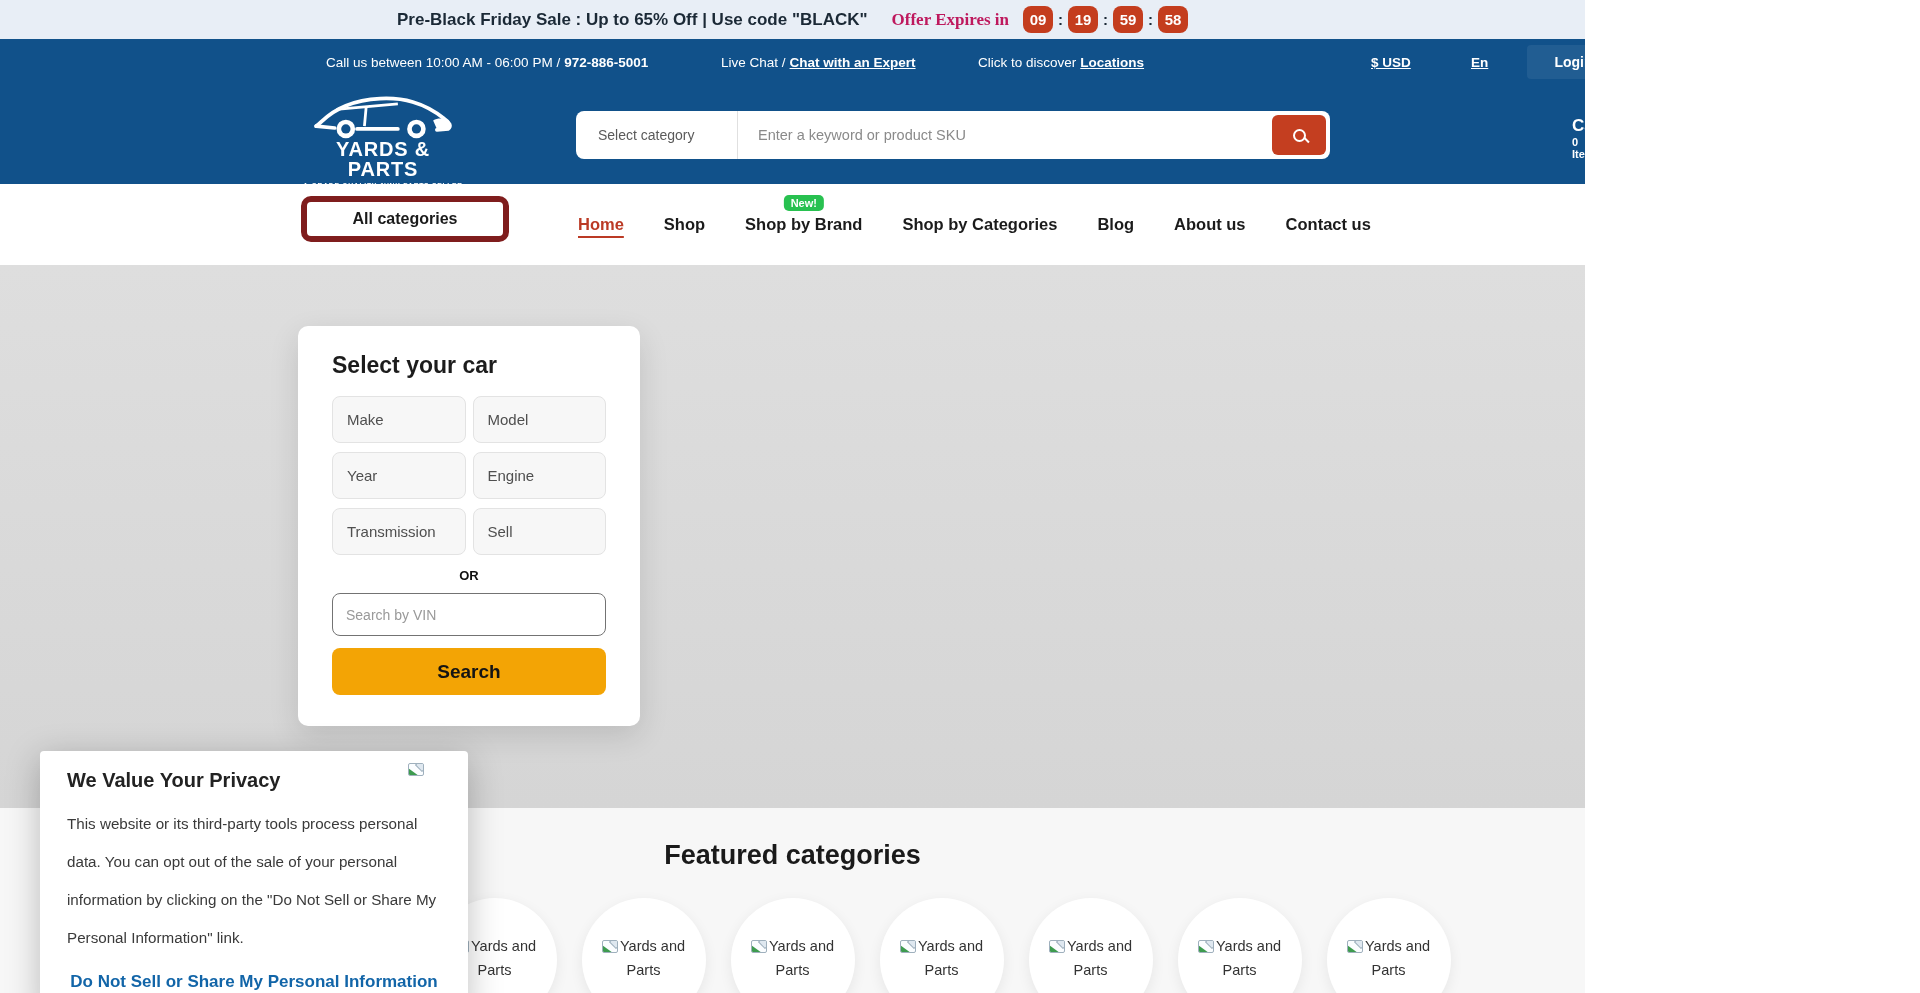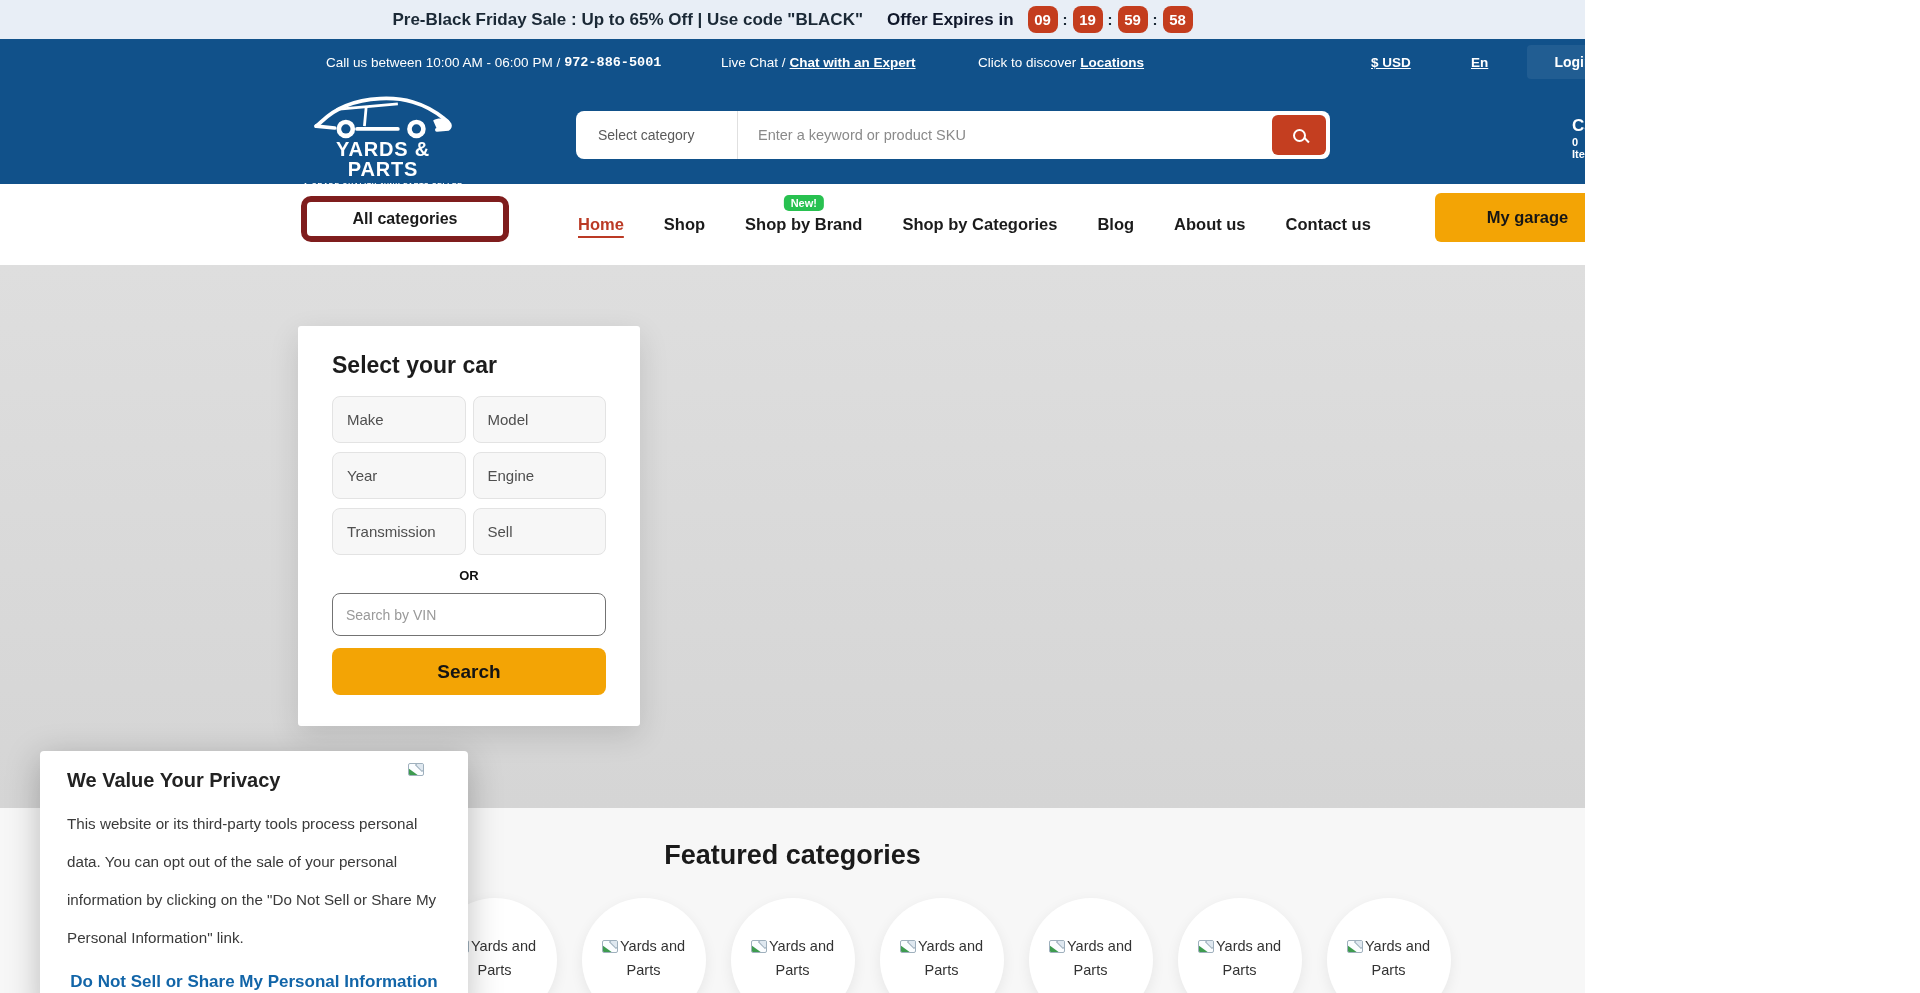--- a/index.html
+++ b/index.html
@@ -2,35 +2,35 @@
 <html><head>
 <meta charset="utf-8">
 <style>
   * { margin:0; padding:0; box-sizing:border-box; }
   body { font-family:"Liberation Sans", sans-serif; background:#fff; }
   #page { position:relative; width:1585px; height:993px; overflow:hidden; background:#fff; }
 
   
   .banner { height:39px; background:#e8eef6; display:flex; align-items:center; justify-content:center; gap:14px; }
   .banner .sale { font-size:17px; font-weight:700; color:#1b2936; }
-  .banner .expires { font-size:17px; font-weight:700; color:#0f172a; margin-left:10px; }
+  .banner .expires { font-size:17px; font-weight:700; color:#be185d; margin-left:10px;font-family:Liberation Serif, serif; }
   .countdown { display:flex; align-items:center; gap:5px; }
   .cd-box { min-width:30px; height:27px; background:#c43d1e; color:#fff; border-radius:8px;
             font-size:15px; font-weight:700; display:flex; align-items:center; justify-content:center; padding:0 5px; }
   .cd-sep { color:#1b2936; font-weight:700; font-size:15px; }
 
   
   .topbar { position:relative; height:46px; background:#11518a; color:#fff; font-size:13.5px; }
   .topbar .item { position:absolute; top:0; height:46px; display:flex; align-items:center; gap:4px; white-space:nowrap; }
   .tb-call { left:326px; }
   .tb-chat { left:721px; }
   .tb-loc  { left:978px; }
   .tb-cur  { left:1371px; }
   .tb-lang { left:1471px; }
-  .bold { font-weight:700;font-family:Liberation Mono, monospace; }
+  .bold { font-weight:700; }
   .ulink { font-weight:700; text-decoration:underline; cursor:pointer; }
   .login-btn { position:absolute; left:1527px; top:6px; width:93px; height:34px; border-radius:4px;
                background:rgba(255,255,255,0.07); color:#fff; font-weight:700; font-size:14px;
                display:flex; align-items:center; justify-content:center; cursor:pointer; border:none; }
 
   
   .masthead { position:relative; height:99px; background:#11518a; }
   .logo { position:absolute; left:299px; top:4px; width:168px; text-align:center; color:#fff; }
   .logo svg { display:block; margin:0 auto; }
   .logo-title { font-size:20px; font-weight:800; letter-spacing:0.8px; line-height:1; margin-top:-2px; }
@@ -59,21 +59,21 @@
   .nav-links { position:absolute; left:578px; top:0; height:81px; display:flex; align-items:center; gap:40px; }
   .nav-link { position:relative; font-size:16.5px; font-weight:700; color:#1b1b1b; text-decoration:none; cursor:pointer; white-space:nowrap; }
   .nav-link.active { color:#bb3a25; text-decoration:underline; text-underline-offset:6px; text-decoration-thickness:2px; }
   .new-badge { position:absolute; top:-20px; left:50%; transform:translateX(-50%); background:#28c150; color:#fff;
                font-size:11px; font-weight:700; padding:2px 7px; border-radius:5px; }
   .garage-btn { position:absolute; left:1435px; top:9px; width:185px; height:49px; background:#f3a405; border:none;
                 border-radius:6px; font-size:16.5px; font-weight:700; color:#161616; cursor:pointer; font-family:"Liberation Sans",sans-serif; }
 
   
   .hero { position:relative; height:543px; background:linear-gradient(180deg,#dedede 0%,#d5d5d5 100%); }
-  .car-card { position:absolute; left:298px; top:61px; width:342px; height:400px; background:#fff; border-radius:3px;
+  .car-card { position:absolute; left:298px; top:61px; width:342px; height:400px; background:#fff; border-radius:10px;
               box-shadow:0 10px 30px rgba(0,0,0,0.12); padding:26px 34px 0; }
   .car-card h2 { font-size:23px; font-weight:800; color:#1c1c1c; margin-bottom:17px; }
   .sel-grid { display:grid; grid-template-columns:1fr 1fr; column-gap:7px; row-gap:9px; }
   .sel-box { height:47px; background:#f7f7f7; border:1px solid #e3e3e3; border-radius:8px; display:flex;
              align-items:center; padding-left:14px; font-size:15px; color:#4f4f4f; cursor:pointer; }
   .or-label { text-align:center; font-size:13px; font-weight:800; color:#111; margin:13px 0 10px; }
   .vin-input { width:100%; height:43px; border:1px solid #737373; border-radius:8px; padding-left:13px; font-size:14px;
                color:#333; outline:none; font-family:"Liberation Sans",sans-serif; }
   .vin-input::placeholder { color:#999; }
   .card-search-btn { margin-top:12px; width:100%; height:47px; background:#f3a405; border:none; border-radius:8px;
@@ -181,21 +181,20 @@
       <a class="nav-link">Shop</a>
       <a class="nav-link">
         <span class="new-badge">New!</span>
         <span>Shop by Brand</span>
       </a>
       <a class="nav-link">Shop by Categories</a>
       <a class="nav-link">Blog</a>
       <a class="nav-link">About us</a>
       <a class="nav-link">Contact us</a>
     </div>
-    <button class="garage-btn">My garage</button>
   </div>
 
   <div class="hero">
     <div class="car-card">
       <h2>Select your car</h2>
       <div class="sel-grid">
         <div class="sel-box">Make</div>
         <div class="sel-box">Model</div>
         <div class="sel-box">Year</div>
         <div class="sel-box">Engine</div>

